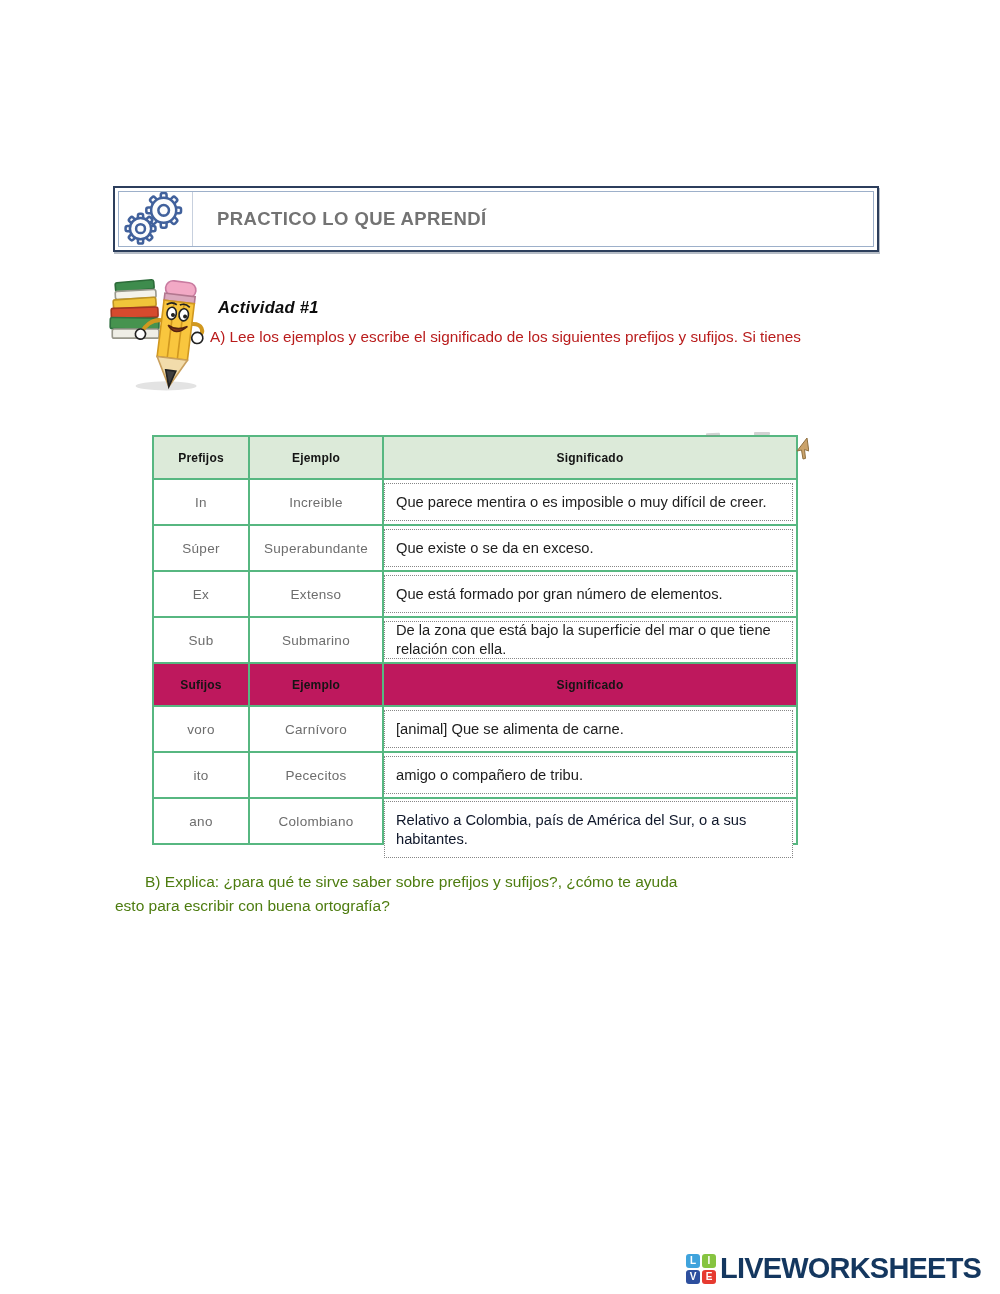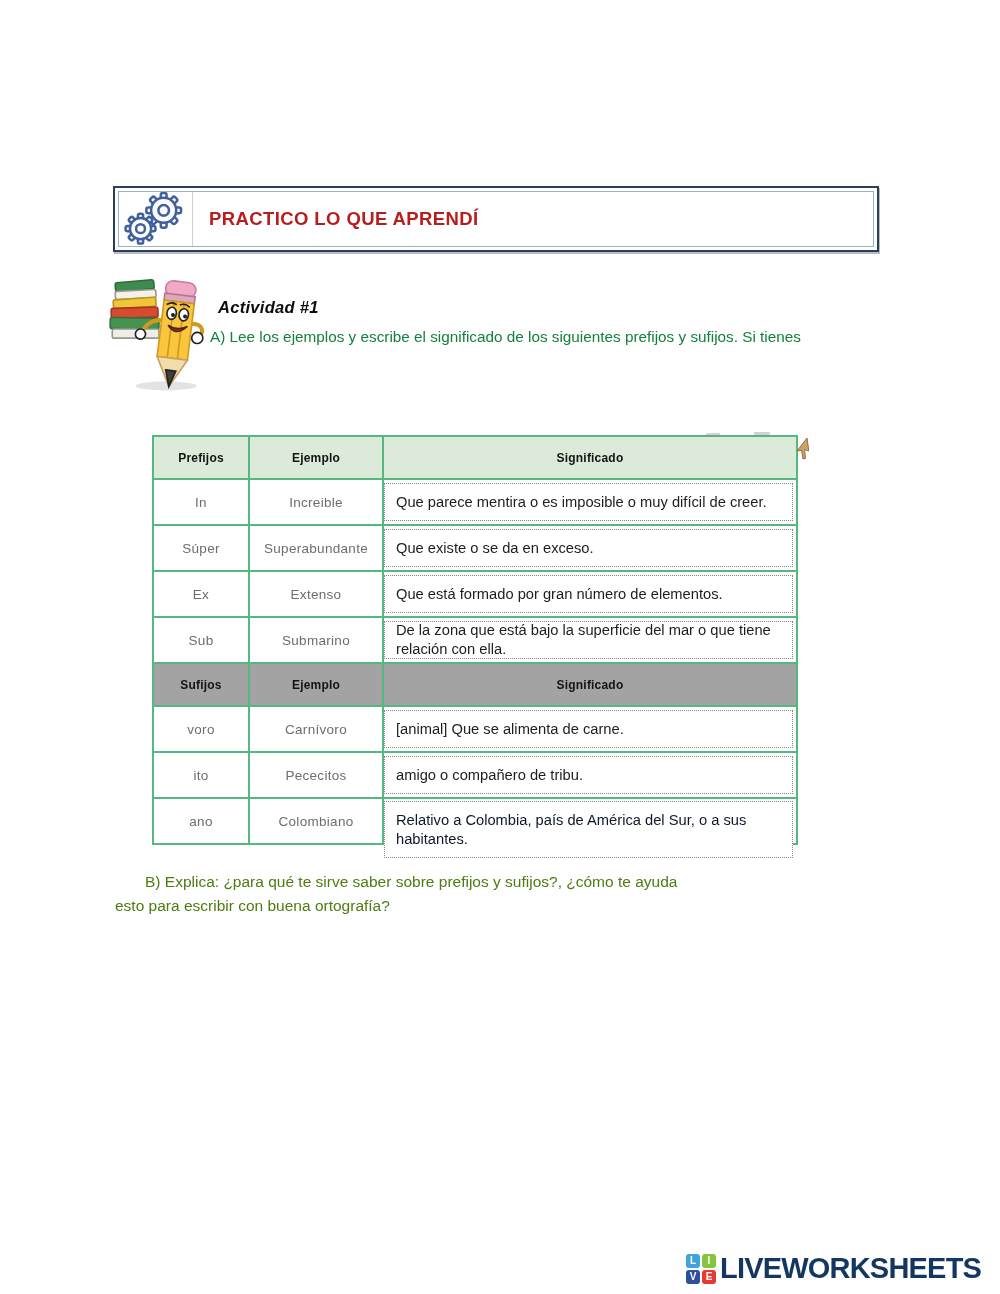--- a/index.html
+++ b/index.html
@@ -5,35 +5,35 @@
   html,body{margin:0;padding:0;background:#ffffff;}
   #page{position:relative;width:1000px;height:1294px;background:#ffffff;overflow:hidden;
         font-family:"Liberation Sans",sans-serif;color:#151515;}
 
   
   .header-box{position:absolute;left:113px;top:186px;width:762px;height:62px;
     border:2px solid #2c3e5c;background:#fff;display:flex;align-items:center;
     box-shadow:inset 0 0 0 3px #ffffff, inset 0 0 0 4px #9db0ca, 1px 2px 0 rgba(44,62,92,.35);}
   .gears-wrap{margin-left:9px;padding-right:6px;border-right:1px solid #c7d0de;height:54px;
     display:flex;align-items:center;}
-  .header-title{margin-left:16px;font-size:18.5px;font-weight:bold;color:#b91c1c;letter-spacing:.4px;}
+  .header-title{margin-left:24px;font-size:18.5px;font-weight:bold;color:#737373;letter-spacing:.4px;}
 
   
   .illus{position:absolute;left:102px;top:263px;width:116px;height:130px;}
   .act-title{position:absolute;left:218px;top:298px;font-size:16.5px;font-weight:bold;
     font-style:italic;color:#0c0c0c;letter-spacing:.3px;}
-  .para-a{position:absolute;left:210px;top:323px;width:665px;font-size:15.3px;line-height:28px;color:#15803d;}
+  .para-a{position:absolute;left:210px;top:323px;width:665px;font-size:15.3px;line-height:28px;color:#b91c1c;}
   .para-a span{display:block;}
 
   
   .wtable{position:absolute;left:152px;top:435px;border-collapse:collapse;table-layout:fixed;background:#fff;}
   .wtable td{border:2px solid #57b781;overflow:visible;}
   .hdr td{height:39px;text-align:center;font-weight:bold;font-size:12px;color:#141414;letter-spacing:.2px;}
   .hdr-green td{background:#dcead9;}
-  .hdr-orange td{background:#a3a3a3;margin-left:10px;}
+  .hdr-orange td{background:#be185d;margin-left:10px;}
   .row td{height:40px;background:#fff;}
   .c1,.c2{text-align:center;font-size:13.5px;color:#6d6d6d;letter-spacing:.3px;}
   .c3{padding:2px 3px 2px 0;vertical-align:middle;position:relative;}
   .ans{height:38px;border:1px dotted #868686;background:#fff;display:flex;align-items:center;
     padding:0 11px;font-size:14.7px;color:#1d1d1d;line-height:19px;box-sizing:border-box;}
   .ans-abs{position:absolute;left:0;right:3px;top:2px;height:57px;border:1px dotted #868686;
     background:#fff;display:flex;align-items:center;padding:0 11px;font-size:14.7px;color:#0f172a;
     line-height:19px;box-sizing:border-box;z-index:2;}
 
   .smudge{position:absolute;height:3px;background:#8f8f8f;opacity:.4;border-radius:1px;}

